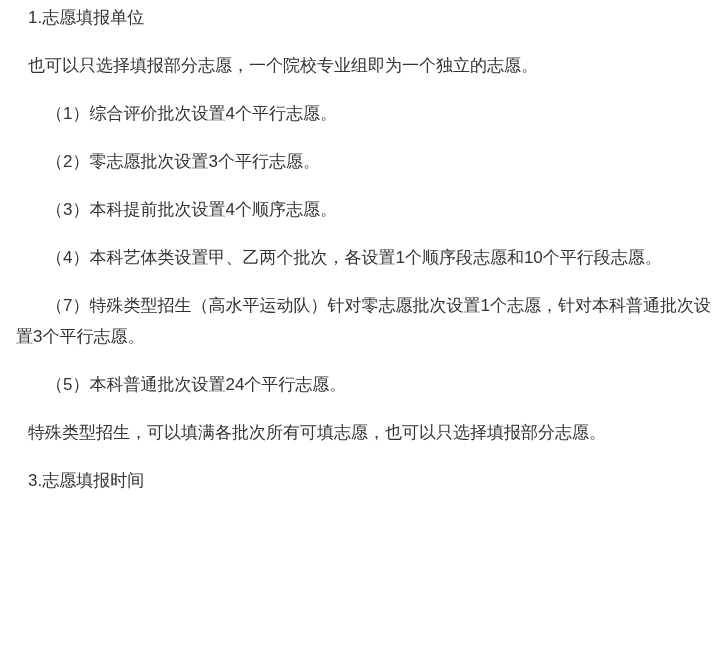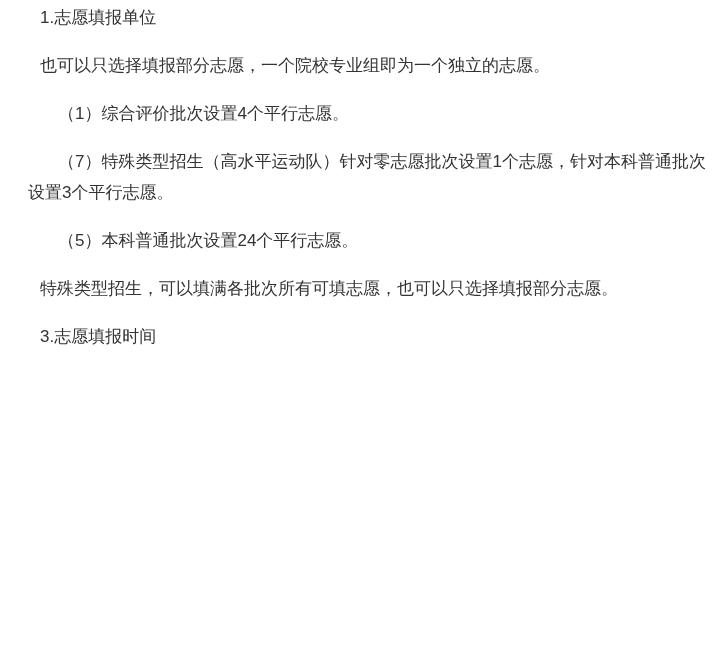--- a/index.html
+++ b/index.html
@@ -14,38 +14,41 @@
     padding-top: 2px;
     overflow: hidden;
     background: #ffffff;
     font-family: "Liberation Sans", "DejaVu Sans", sans-serif;
     font-size: 17px;
     line-height: 31px;
     color: #333333;
     text-align: left;
   }
   .para {
-    margin: 17px 12px;
+    margin: 17px 0;
     text-indent: 28px;
     word-break: break-all;
     font-weight: normal;
   }
   .para:first-child {
     margin-top: 0;
   }
   
   .para.item {
     text-indent: 30px;
     padding-left: 16px;
   }
 </style>
 </head>
 <body>
 
 <div class="article" style="background: rgb(255, 255, 255); color: rgb(51, 51, 51);">
     <p class="para heading">1.志愿填报单位</p>
     <p class="para body">也可以只选择填报部分志愿，一个院校专业组即为一个独立的志愿。</p>
     <p class="para item">（1）综合评价批次设置4个平行志愿。</p>
+    <p class="para item">（2）零志愿批次设置3个平行志愿。</p>
+    <p class="para item">（3）本科提前批次设置4个顺序志愿。</p>
+    <p class="para item">（4）本科艺体类设置甲、乙两个批次，各设置1个顺序段志愿和10个平行段志愿。</p>
     <p class="para item">（7）特殊类型招生（高水平运动队）针对零志愿批次设置1个志愿，针对本科普通批次设置3个平行志愿。</p>
     <p class="para item">（5）本科普通批次设置24个平行志愿。</p>
     <p class="para body">特殊类型招生，可以填满各批次所有可填志愿，也可以只选择填报部分志愿。</p>
     <p class="para heading">3.志愿填报时间</p>
   </div>
 
 </body></html>

